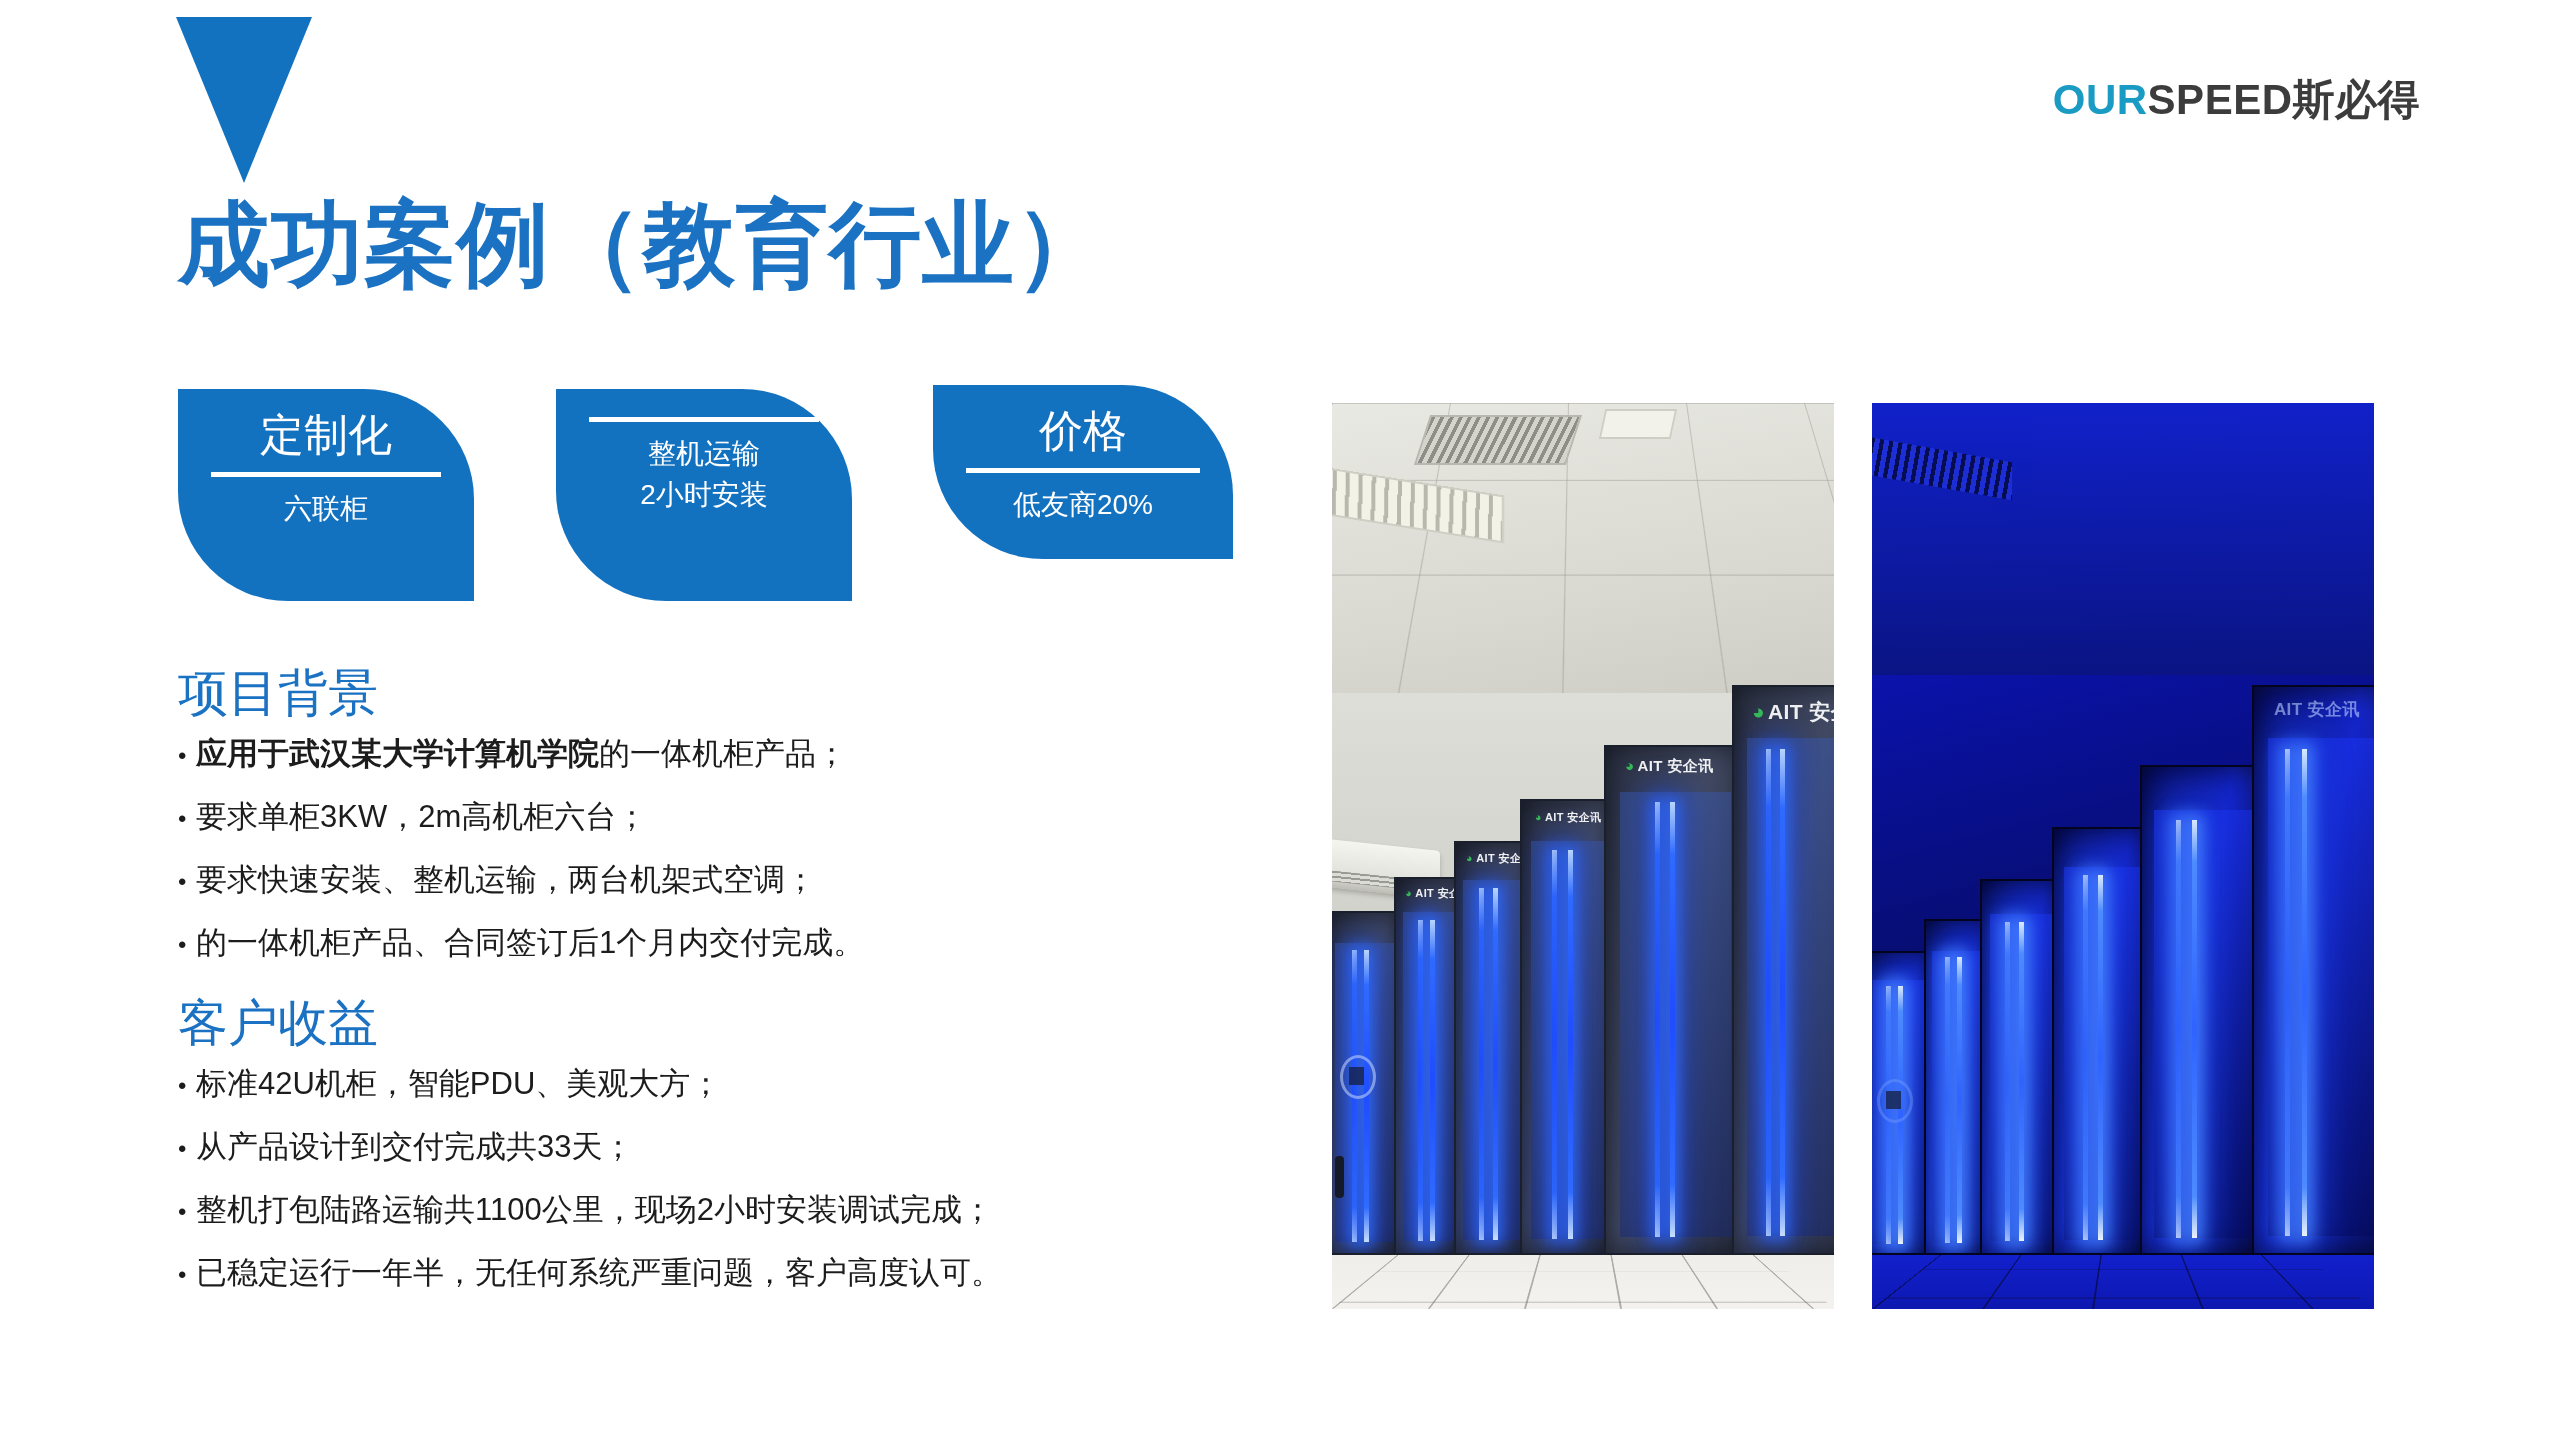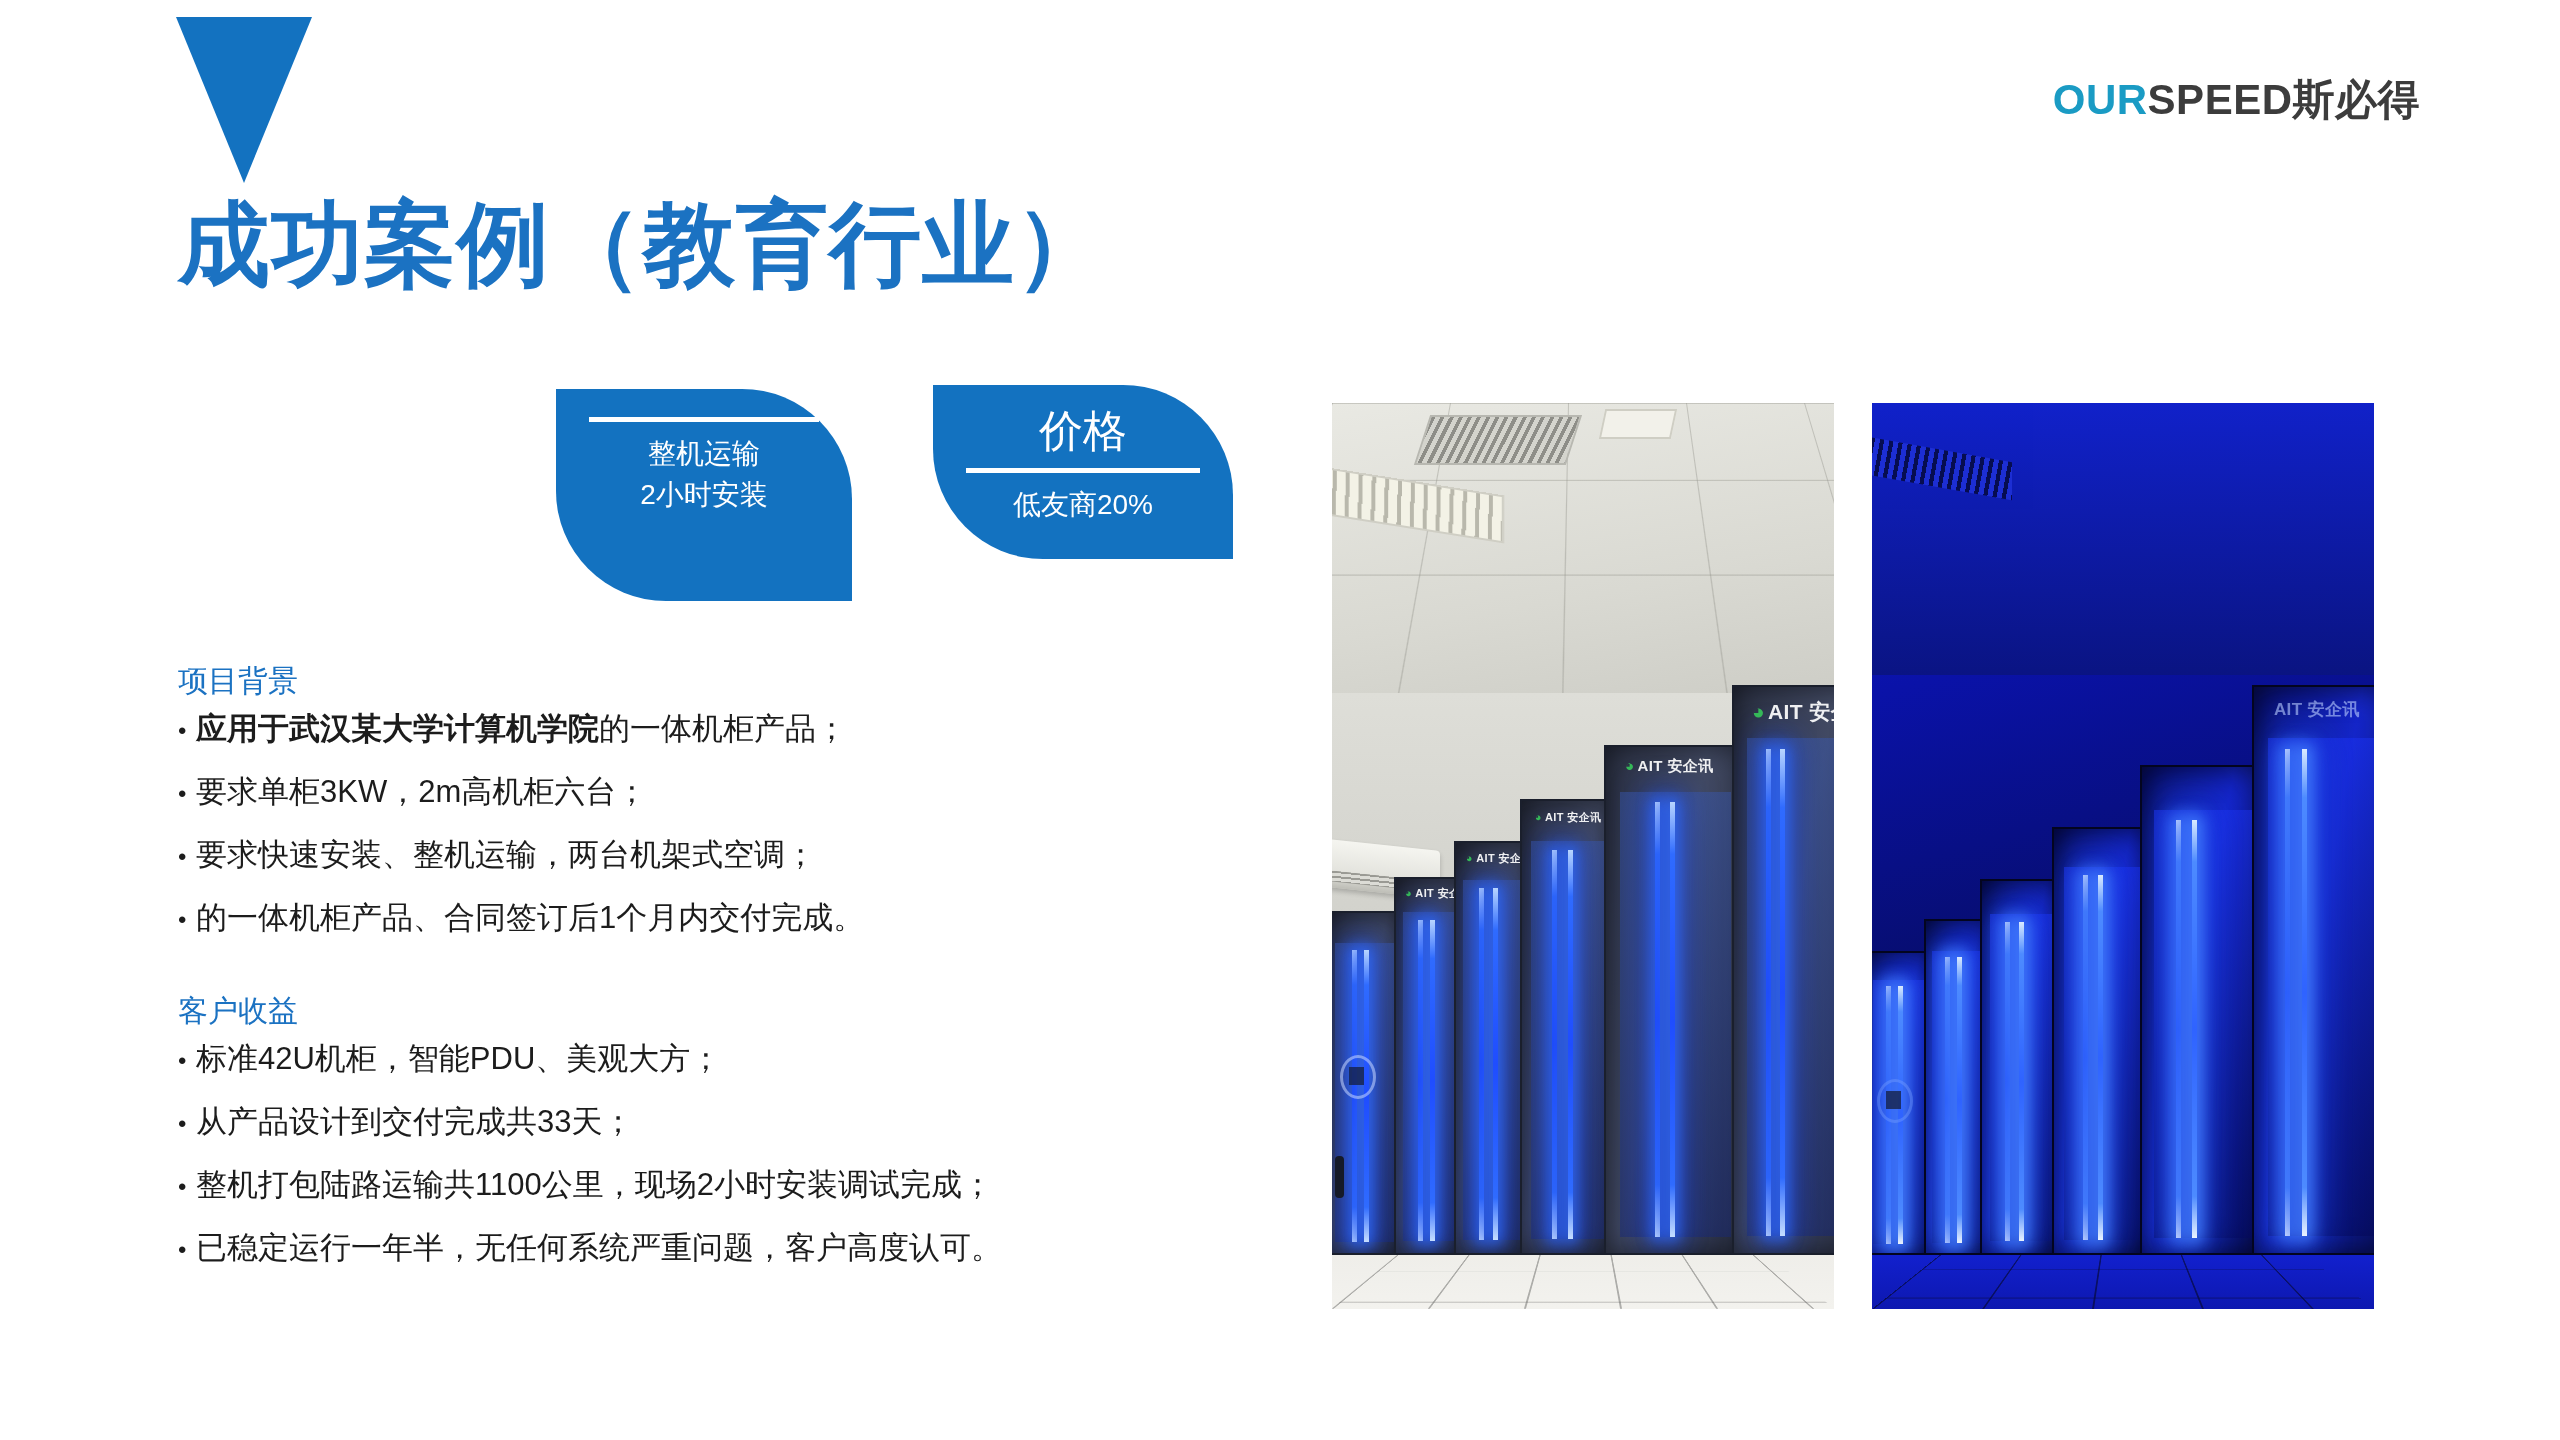--- a/index.html
+++ b/index.html
@@ -110,21 +110,21 @@
   
   .section {
     position: absolute;
     left: 178px;
     width: 1010px;
   }
   .section-bg  { top: 645px; }
   .section-ben { top: 975px; }
 
   .section-heading {
-    font-size: 30px;
+    font-size: 50px;
     font-weight: 400;
     color: #1B72C2;
     line-height: 1.25;
     margin: 0 0 10px 0;
     white-space: nowrap;
   }
 
   .bullet-list { margin: 0; padding: 0; list-style: none; }
 
   .bullet-item {
@@ -368,20 +368,25 @@
   <div class="deco-triangle"></div>
 
   <div class="brand-logo">
     <span class="brand-our">OUR</span><span class="brand-rest">SPEED斯必得</span>
   </div>
 
   <div class="slide-title">成功案例（教育行业）</div>
 
   <div class="badges">
 
+    <div class="badge badge-1">
+      <div class="badge-title">定制化</div>
+      <div class="badge-rule"></div>
+      <div class="badge-sub">六联柜</div>
+    </div>
 
     <div class="badge badge-2">
       <div class="badge-rule"></div>
       <div class="badge-sub">整机运输</div>
       <div class="badge-sub">2小时安装</div>
     </div>
 
     <div class="badge badge-3">
       <div class="badge-title">价格</div>
       <div class="badge-rule"></div>

